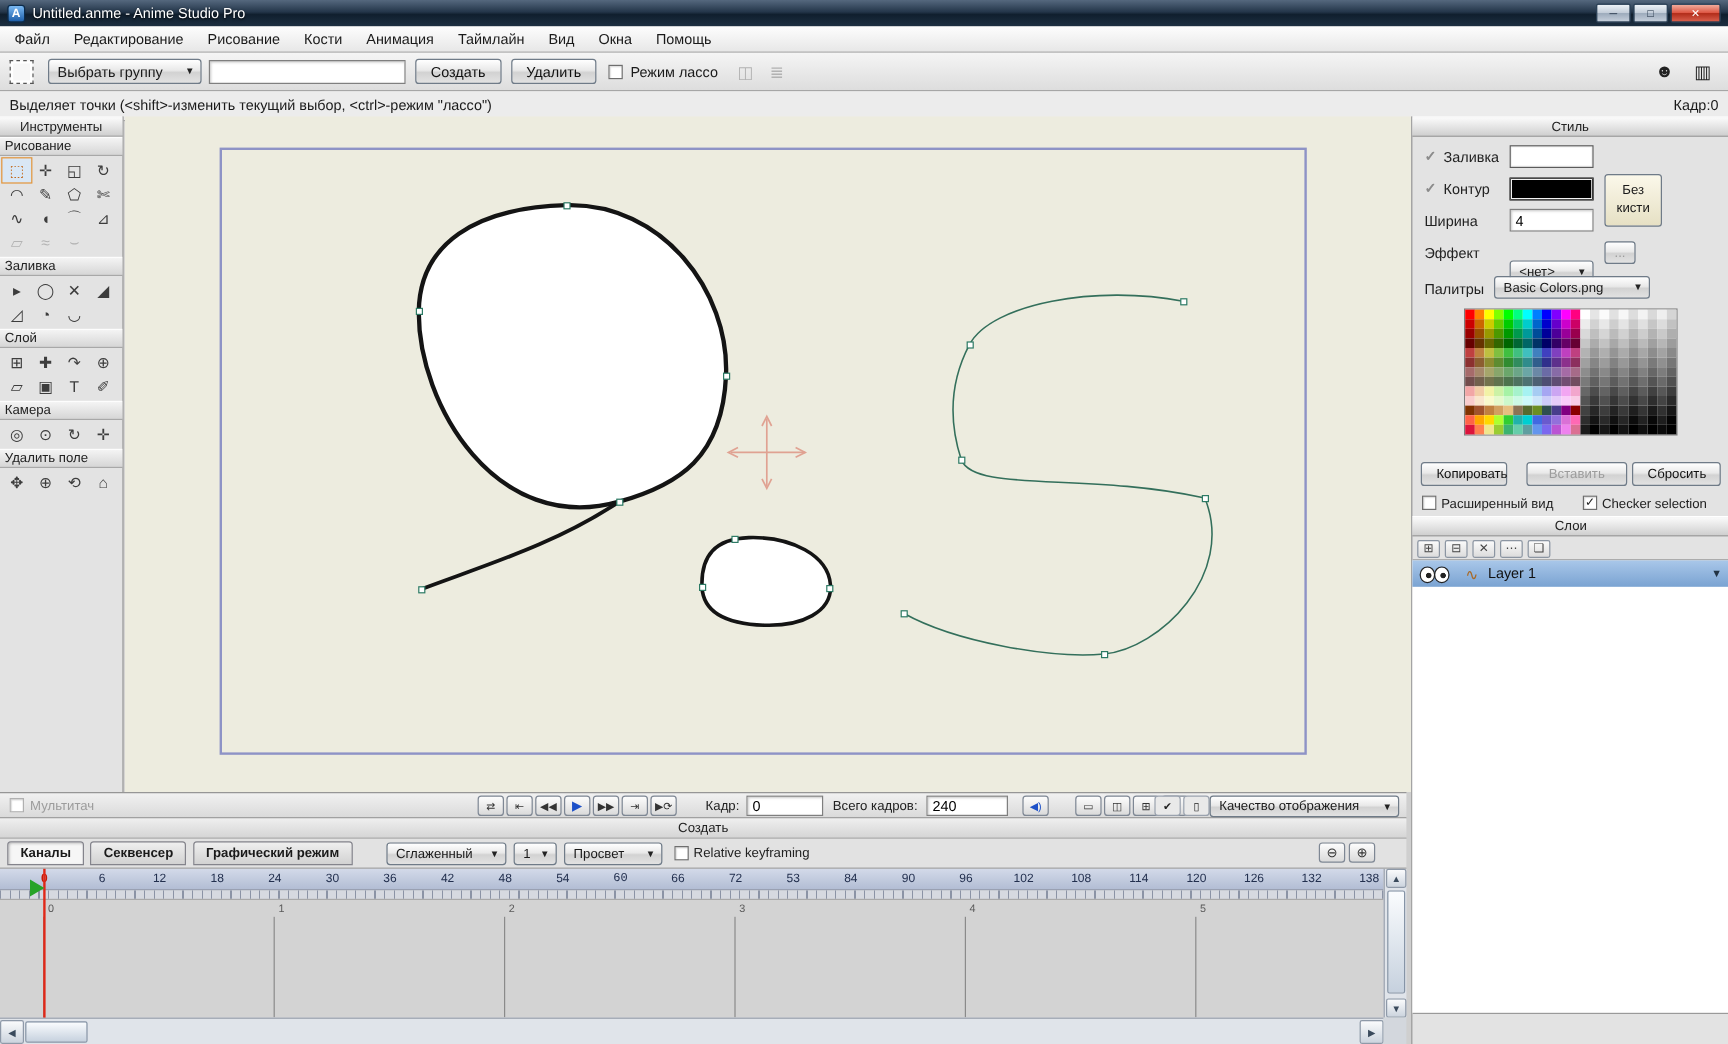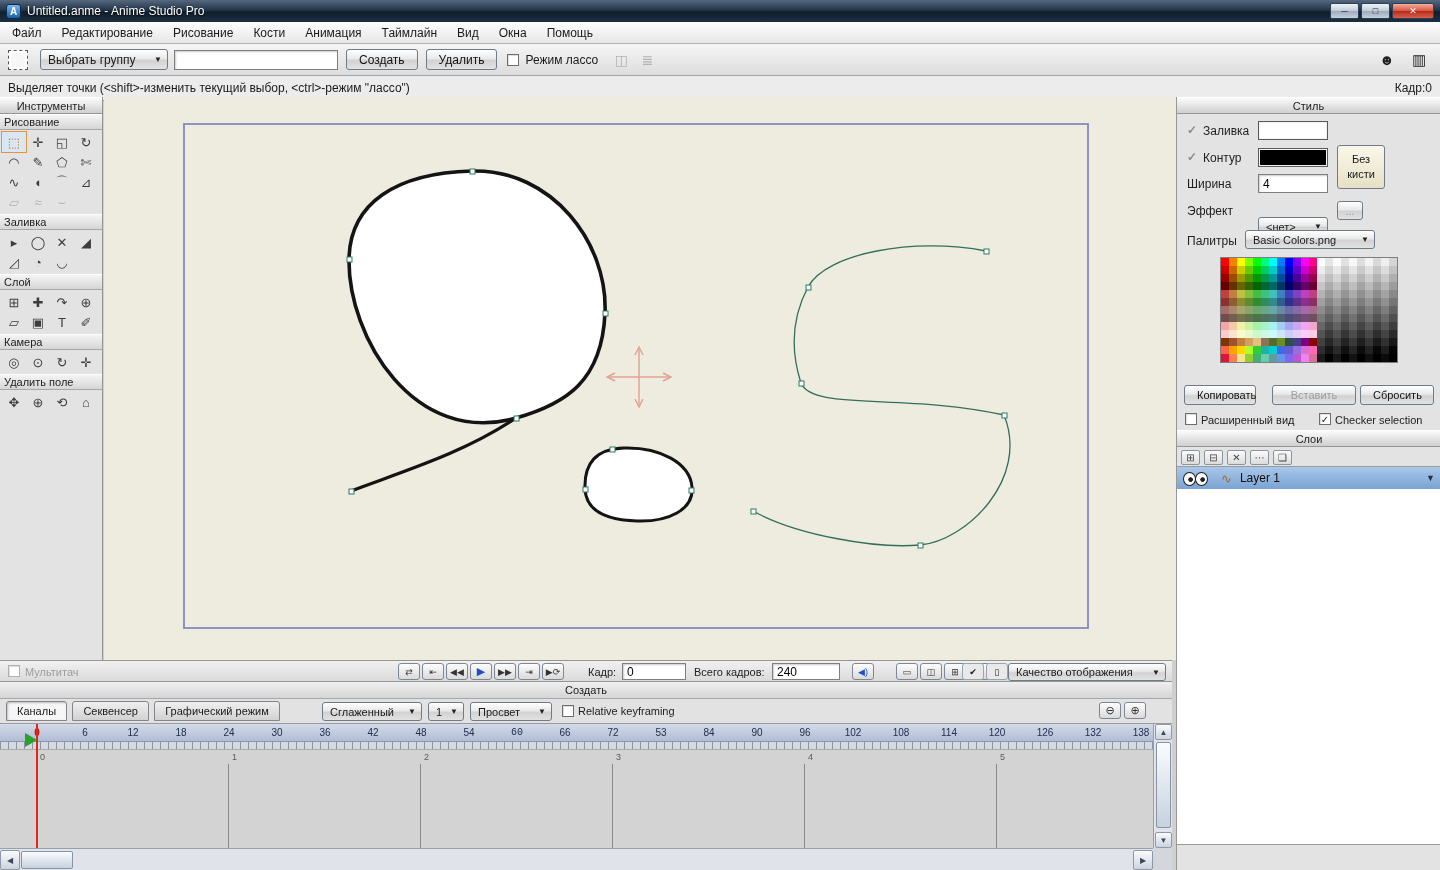--- a/index.html
+++ b/index.html
@@ -96,21 +96,21 @@
     background:linear-gradient(#fdfdfd,#dadada); border:1px solid #7e8794; border-radius:3px; }
   .pb-btn.accent { color:#1c50c8; font-size:11px; }
   .pb-btn.flat { background:#e9e9e9; border-color:#9aa2ae; color:#222; }
   .row-flex { display:flex; gap:2px; }
 
   
   .tl-title { position:absolute; left:0; top:682px; width:1172px; height:17px; background:linear-gradient(#efefef,#d5d5d5);
     border-bottom:1px solid #a8a8a8; text-align:center; font-size:11px; line-height:16px; color:#222; }
   .tl-tabs { position:absolute; left:0; top:699px; width:1172px; height:25px; background:#e2e2e2; border-bottom:1px solid #9a9a9a; }
   .tab { position:relative; display:inline-flex; align-items:center; height:20px; padding:0 10px; font-size:11px; margin-top:2px;
-    background:linear-gradient(#efefef,#d2d2d2); border:1px solid #84848c; border-radius:3px 3px 0 0; margin-right:2px; }
+    background:linear-gradient(#efefef,#d2d2d2); border:1px solid #84848c; border-radius:3px 3px 0 0; margin-right:2px;font-weight:bold; }
   .tab.active { background:#f6f6f6; box-shadow:inset 1px 1px 2px #bbb; }
   .tabs-wrap { position:absolute; left:6px; top:0; }
   .tl-dd { position:absolute; height:19px; font-size:11px; }
   .tl-zoom { position:absolute; right:26px; top:3px; display:flex; gap:3px; }
   .tl-zoom .pb-btn { font-size:11px; }
 
   .ruler { position:absolute; left:0; top:724px; width:1153px; height:18px;
     background:linear-gradient(#d3dae9,#b2bdd4); border-bottom:1px solid #8d96ab; }
   .ruler-label { position:absolute; top:3px; font-size:10px; color:#222f4e; transform:translateX(-50%); }
   .ruler-label.zero { color:#c41a08; font-weight:bold; }

